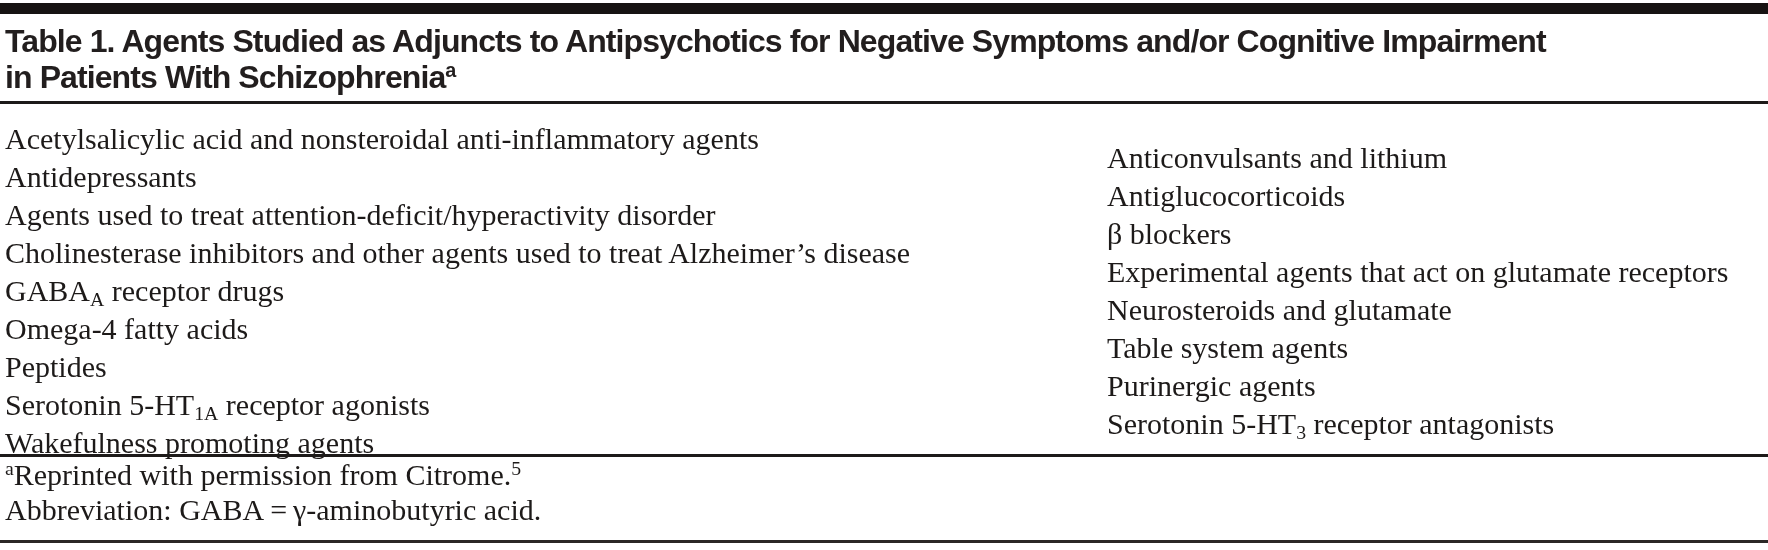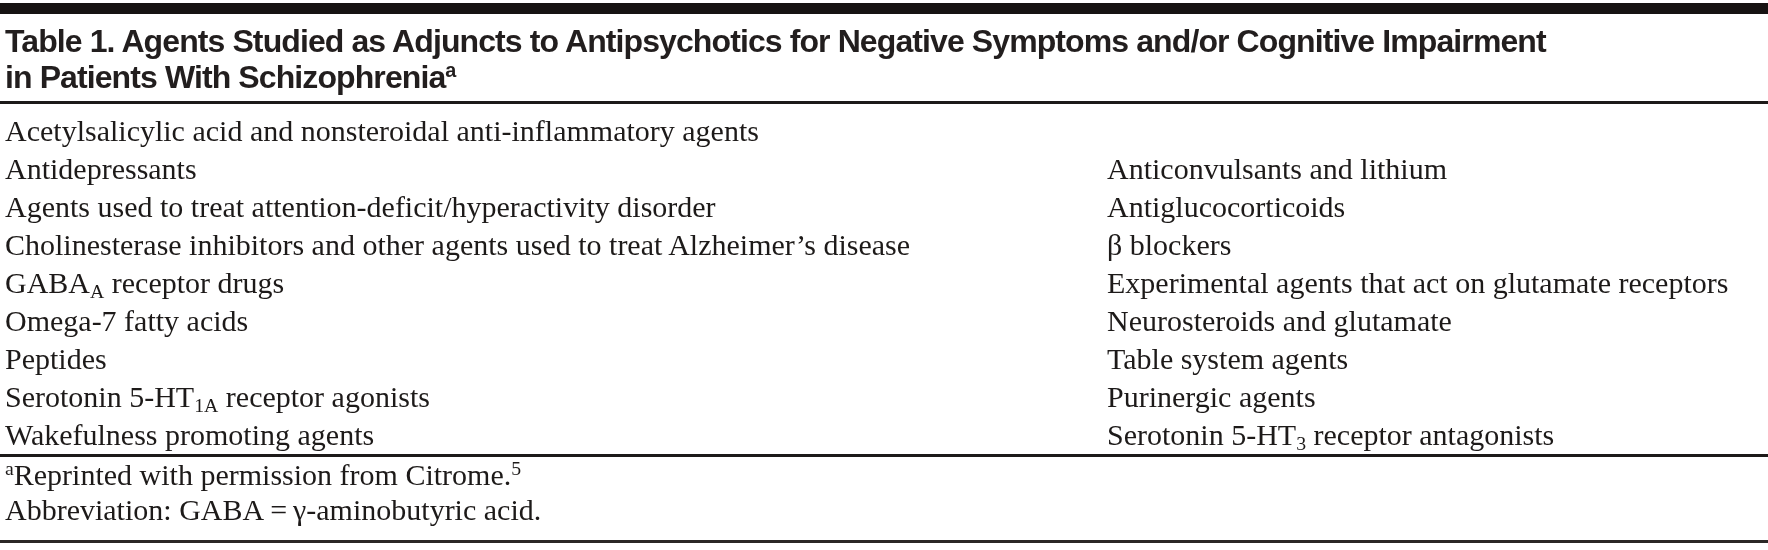--- a/index.html
+++ b/index.html
@@ -34,21 +34,21 @@
     vertical-align: 0.55em;
     letter-spacing: 0;
   }
   .rule {
     height: 3px;
     background: #1d1a19;
   }
   .rule-bottom { background: #2b2826; }
   .body {
     display: flex;
-    align-items: flex-end;
+    align-items: center;
     height: 350px;
     padding: 24px 0 0 5px;
     font-size: 30px;
     line-height: 38px;
   }
   .col { white-space: nowrap; }
   .col-left { flex: none; width: 1058px; }
   .col-right { flex: 1 1 auto; margin-left: 44px; }
   .footnotes {
     height: 83px;
@@ -82,21 +82,21 @@
 
   <div class="rule"></div>
 
   <div class="body">
     <div class="col col-left">
         <div class="row">Acetylsalicylic acid and nonsteroidal anti-inflammatory agents</div>
         <div class="row">Antidepressants</div>
         <div class="row">Agents used to treat attention-deficit/hyperactivity disorder</div>
         <div class="row">Cholinesterase inhibitors and other agents used to treat Alzheimer’s disease</div>
         <div class="row">GABA<sub>A</sub> receptor drugs</div>
-        <div class="row">Omega-7 fatty acids</div>
+        <div class="row">Omega-4 fatty acids</div>
         <div class="row">Peptides</div>
         <div class="row">Serotonin 5-HT<sub>1A</sub> receptor agonists</div>
         <div class="row">Wakefulness promoting agents</div>
       </div>
     <div class="col col-right">
         <div class="row">Anticonvulsants and lithium</div>
         <div class="row">Antiglucocorticoids</div>
         <div class="row">β blockers</div>
         <div class="row">Experimental agents that act on glutamate receptors</div>
         <div class="row">Neurosteroids and glutamate</div>

